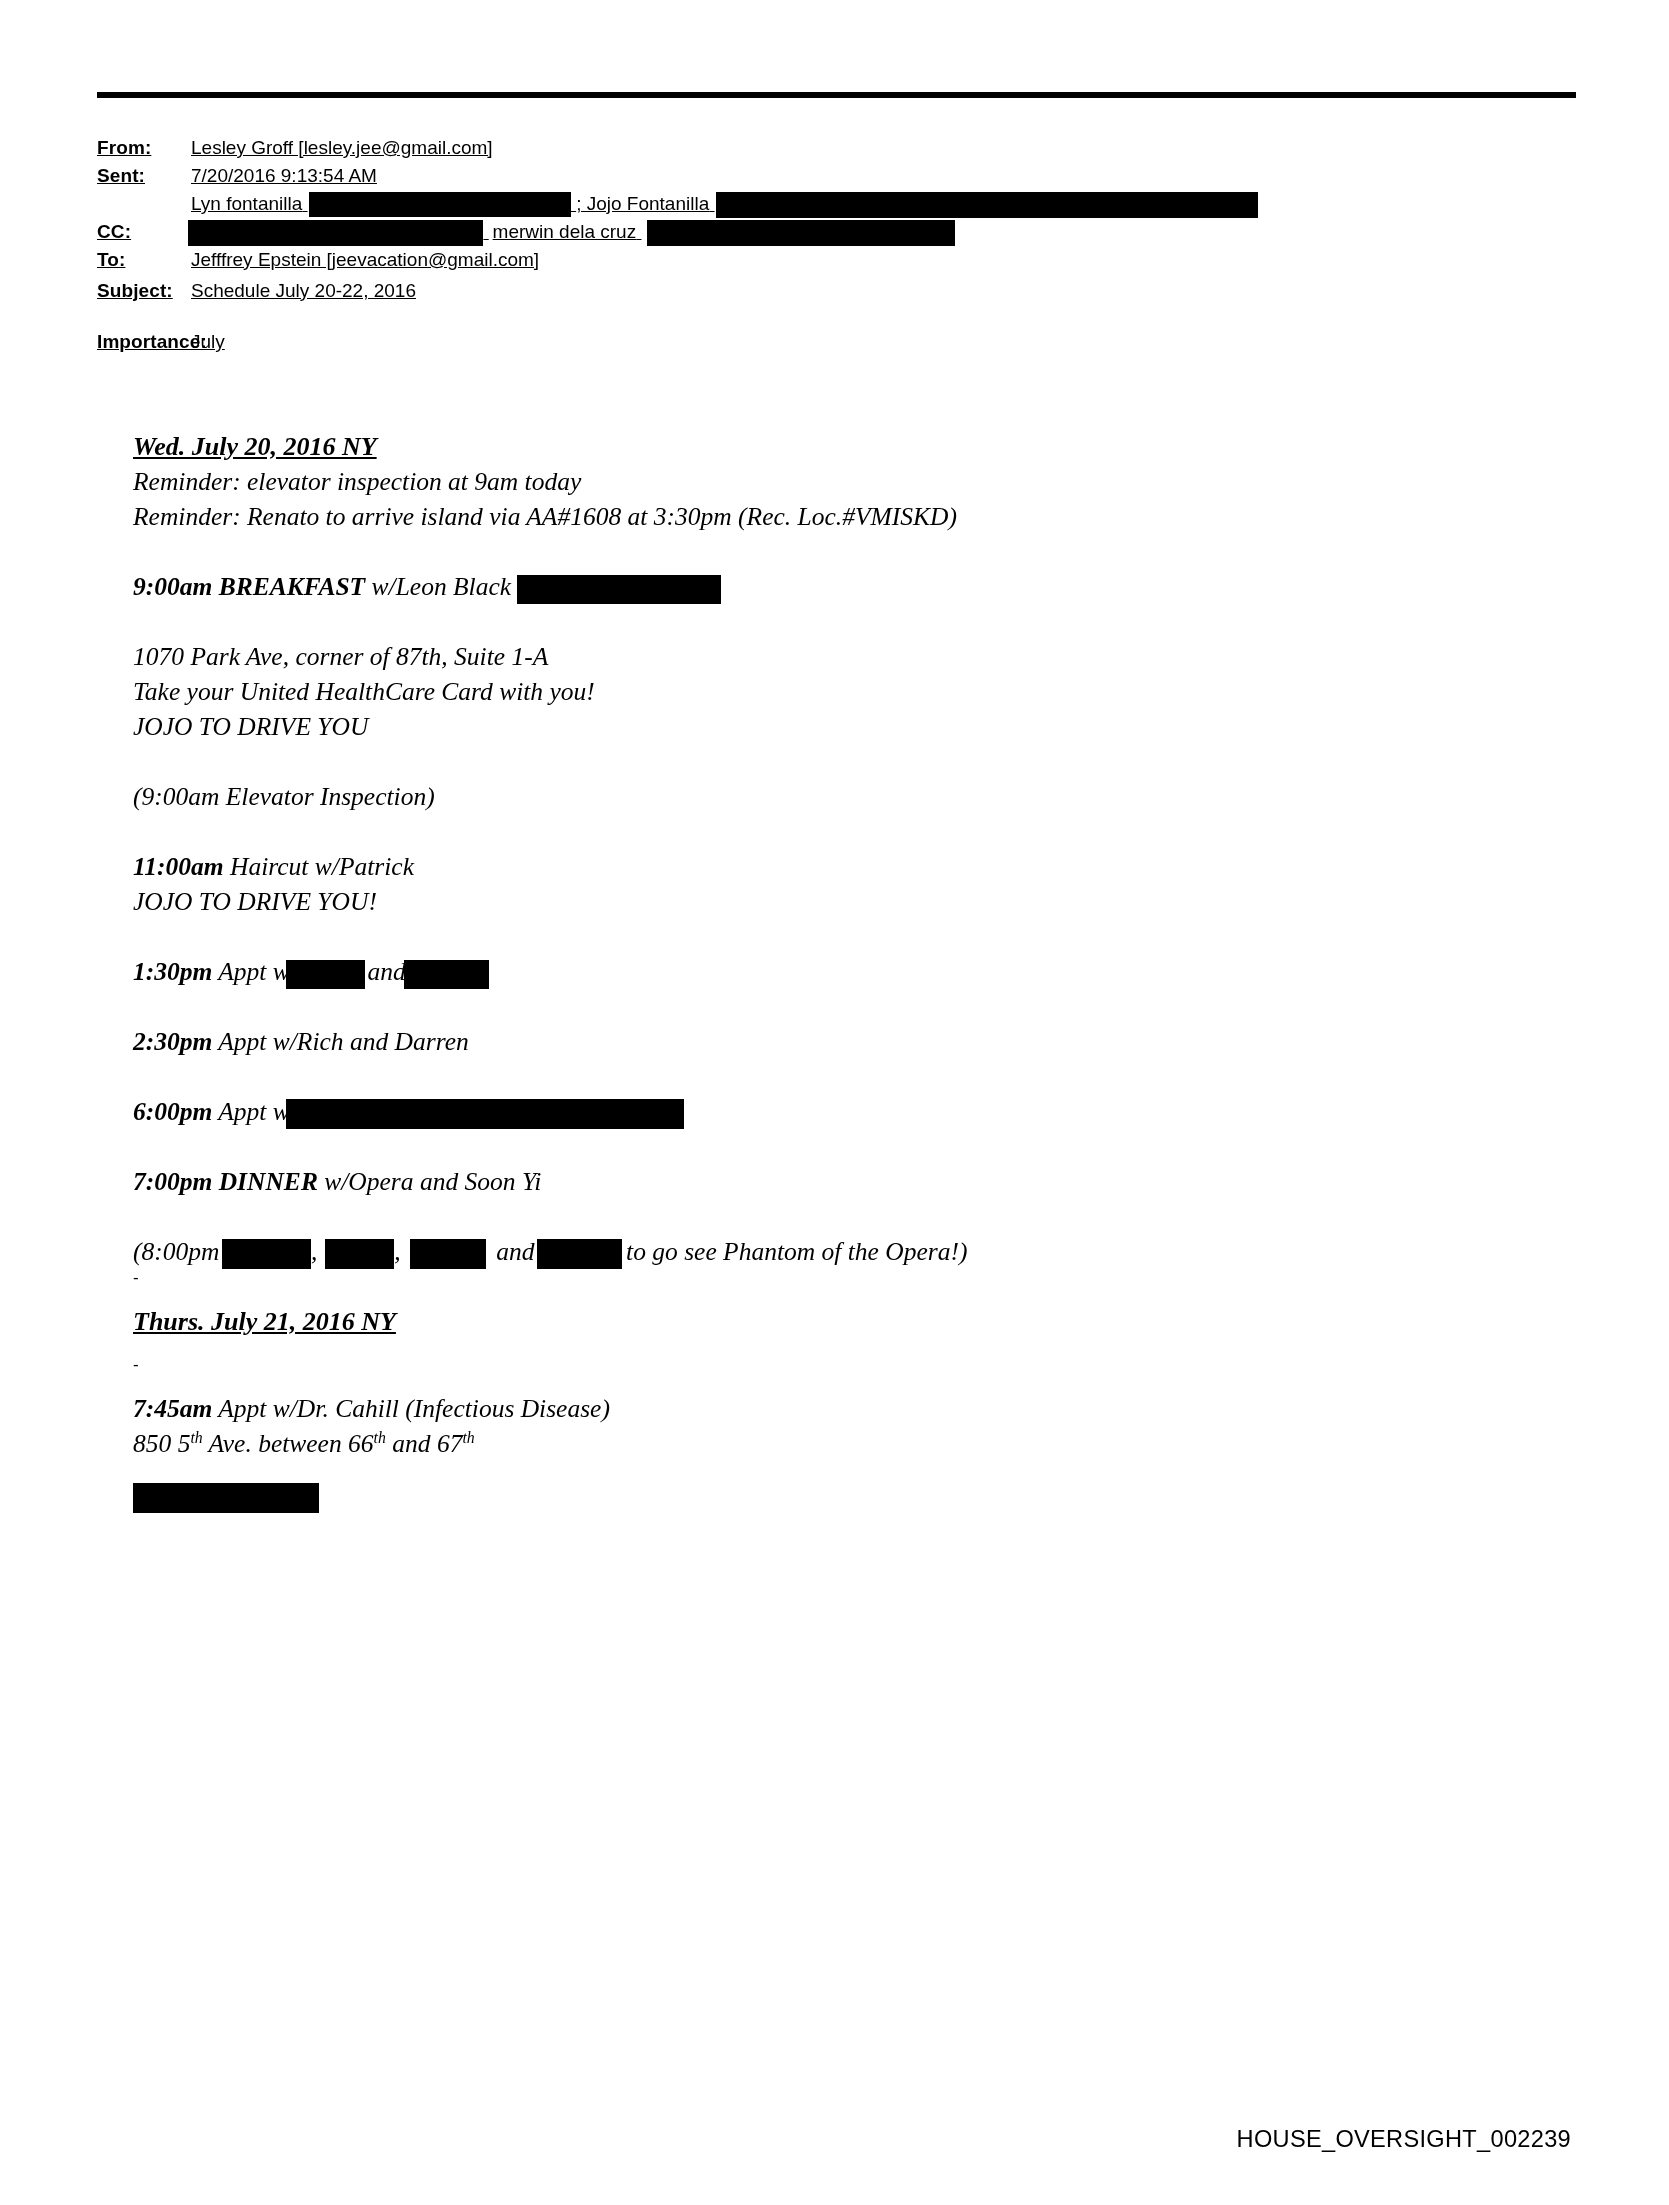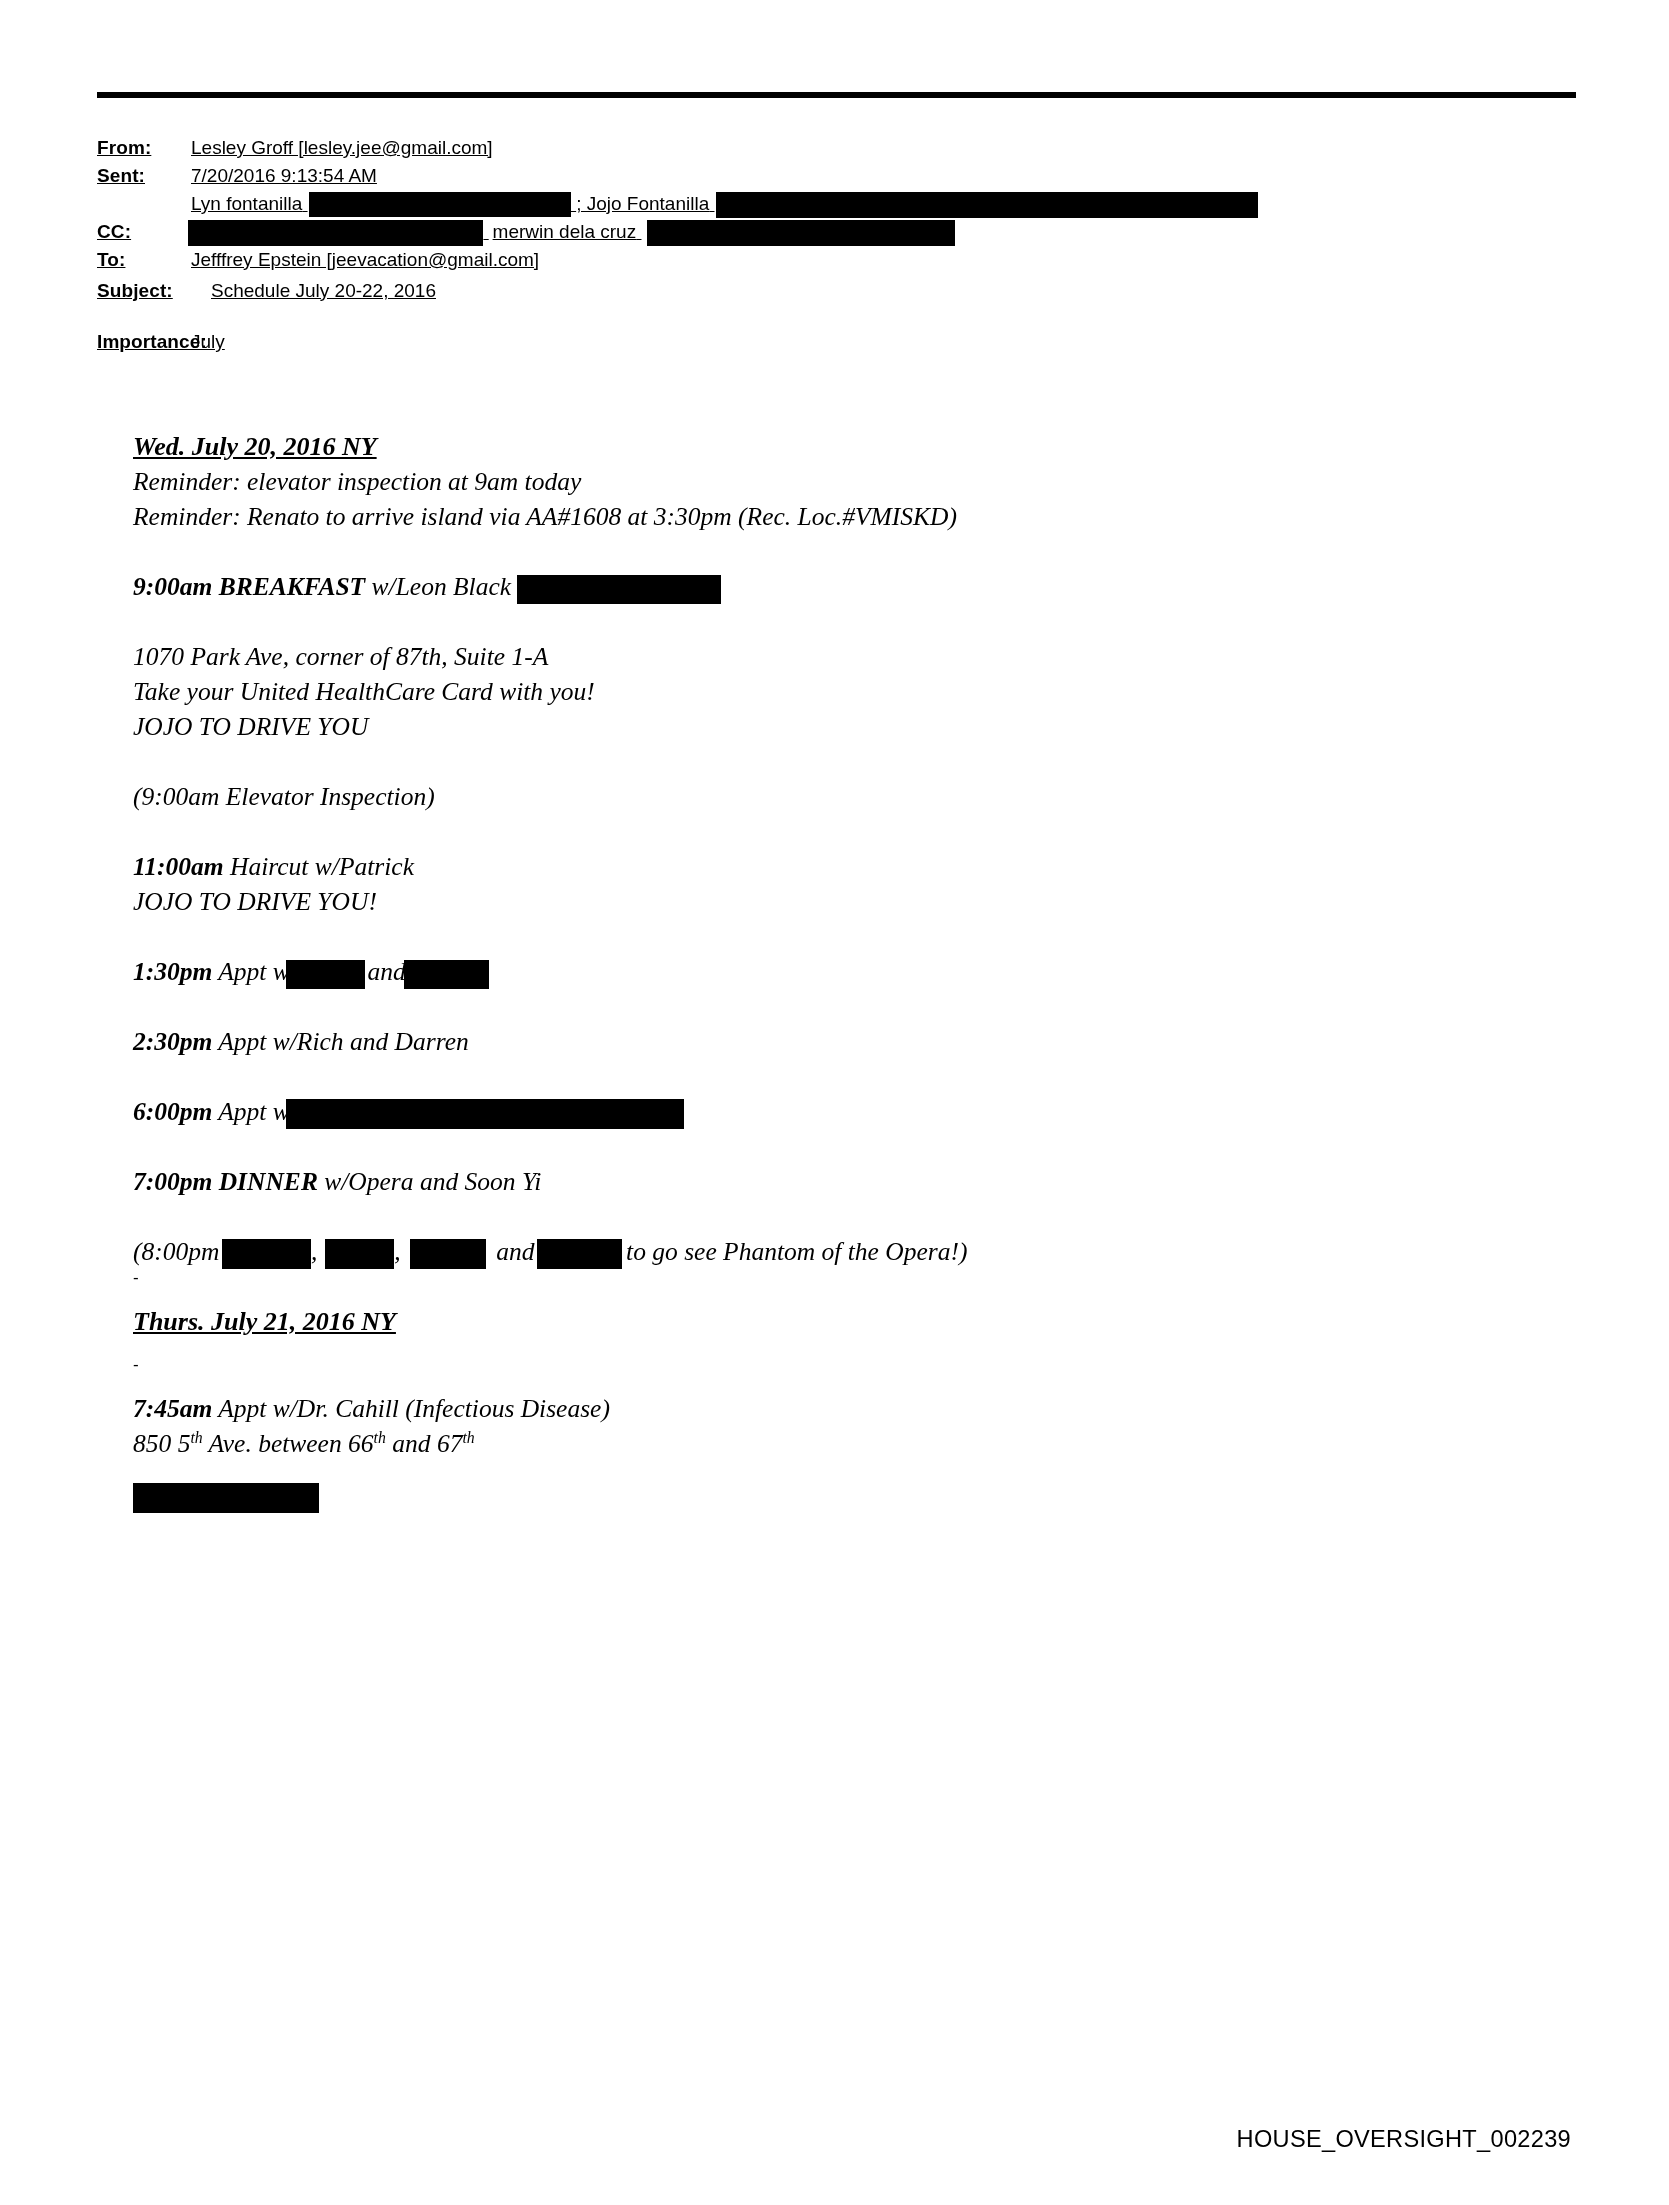--- a/index.html
+++ b/index.html
@@ -146,21 +146,21 @@
           <span class="redact" style="width:308px;height:26px;margin-left:5.2px;"></span>
         </div>
       </div>
     </div>
 
     <div class="hrow">
       <div class="hlabel">To:</div>
       <div class="hvalue">Jefffrey Epstein [jeevacation@gmail.com]</div>
     </div>
 
-    <div class="hrow" style="margin-top:2.6px;gap:20px;">
+    <div class="hrow" style="margin-top:2.6px;">
       <div class="hlabel">Subject:</div>
       <div class="hvalue">Schedule July 20-22, 2016</div>
     </div>
 
     <div class="hrow importance">
       <div class="hlabel">Importance:</div>
       <div class="hvalue">July</div>
     </div>
 
   </div>

